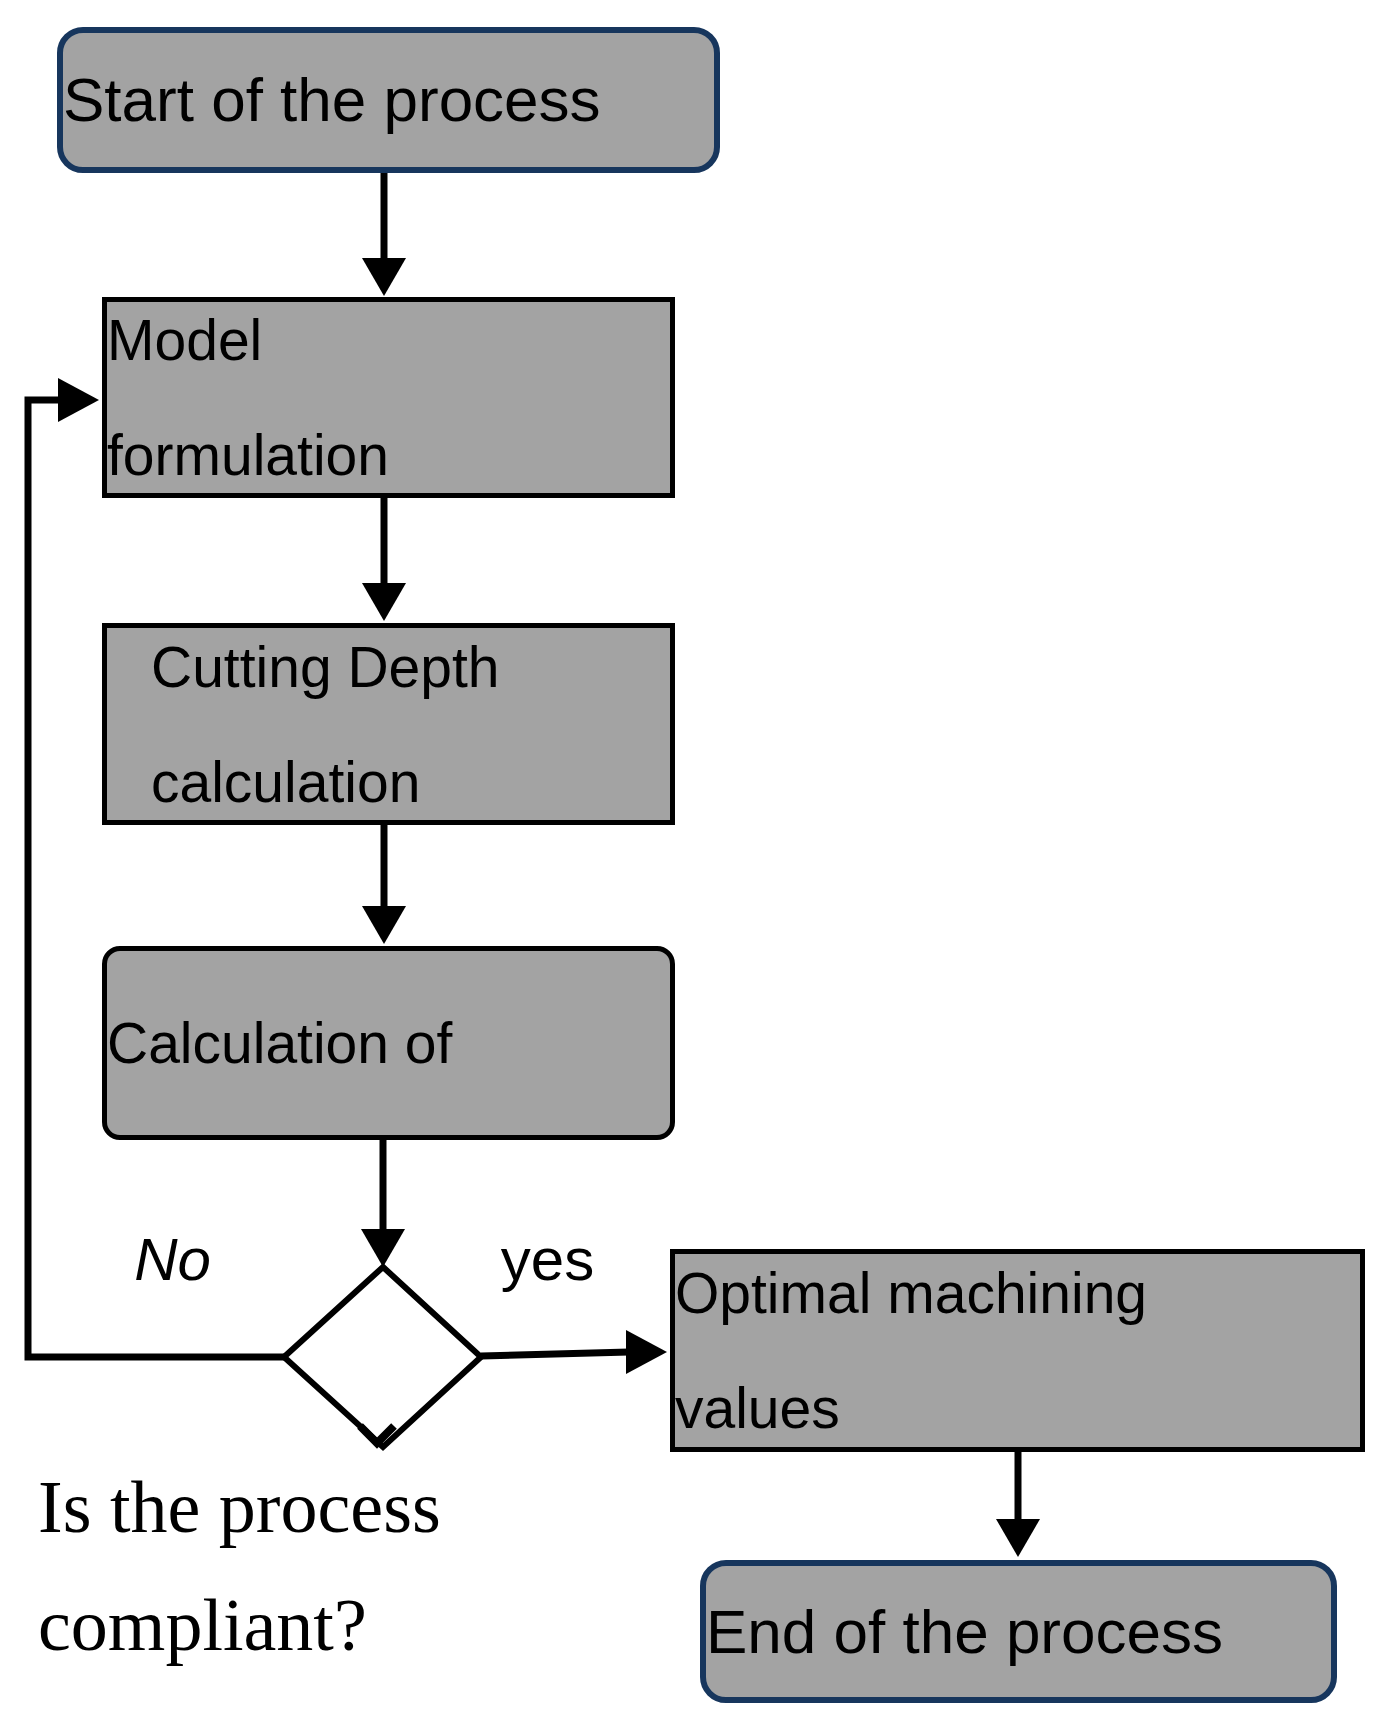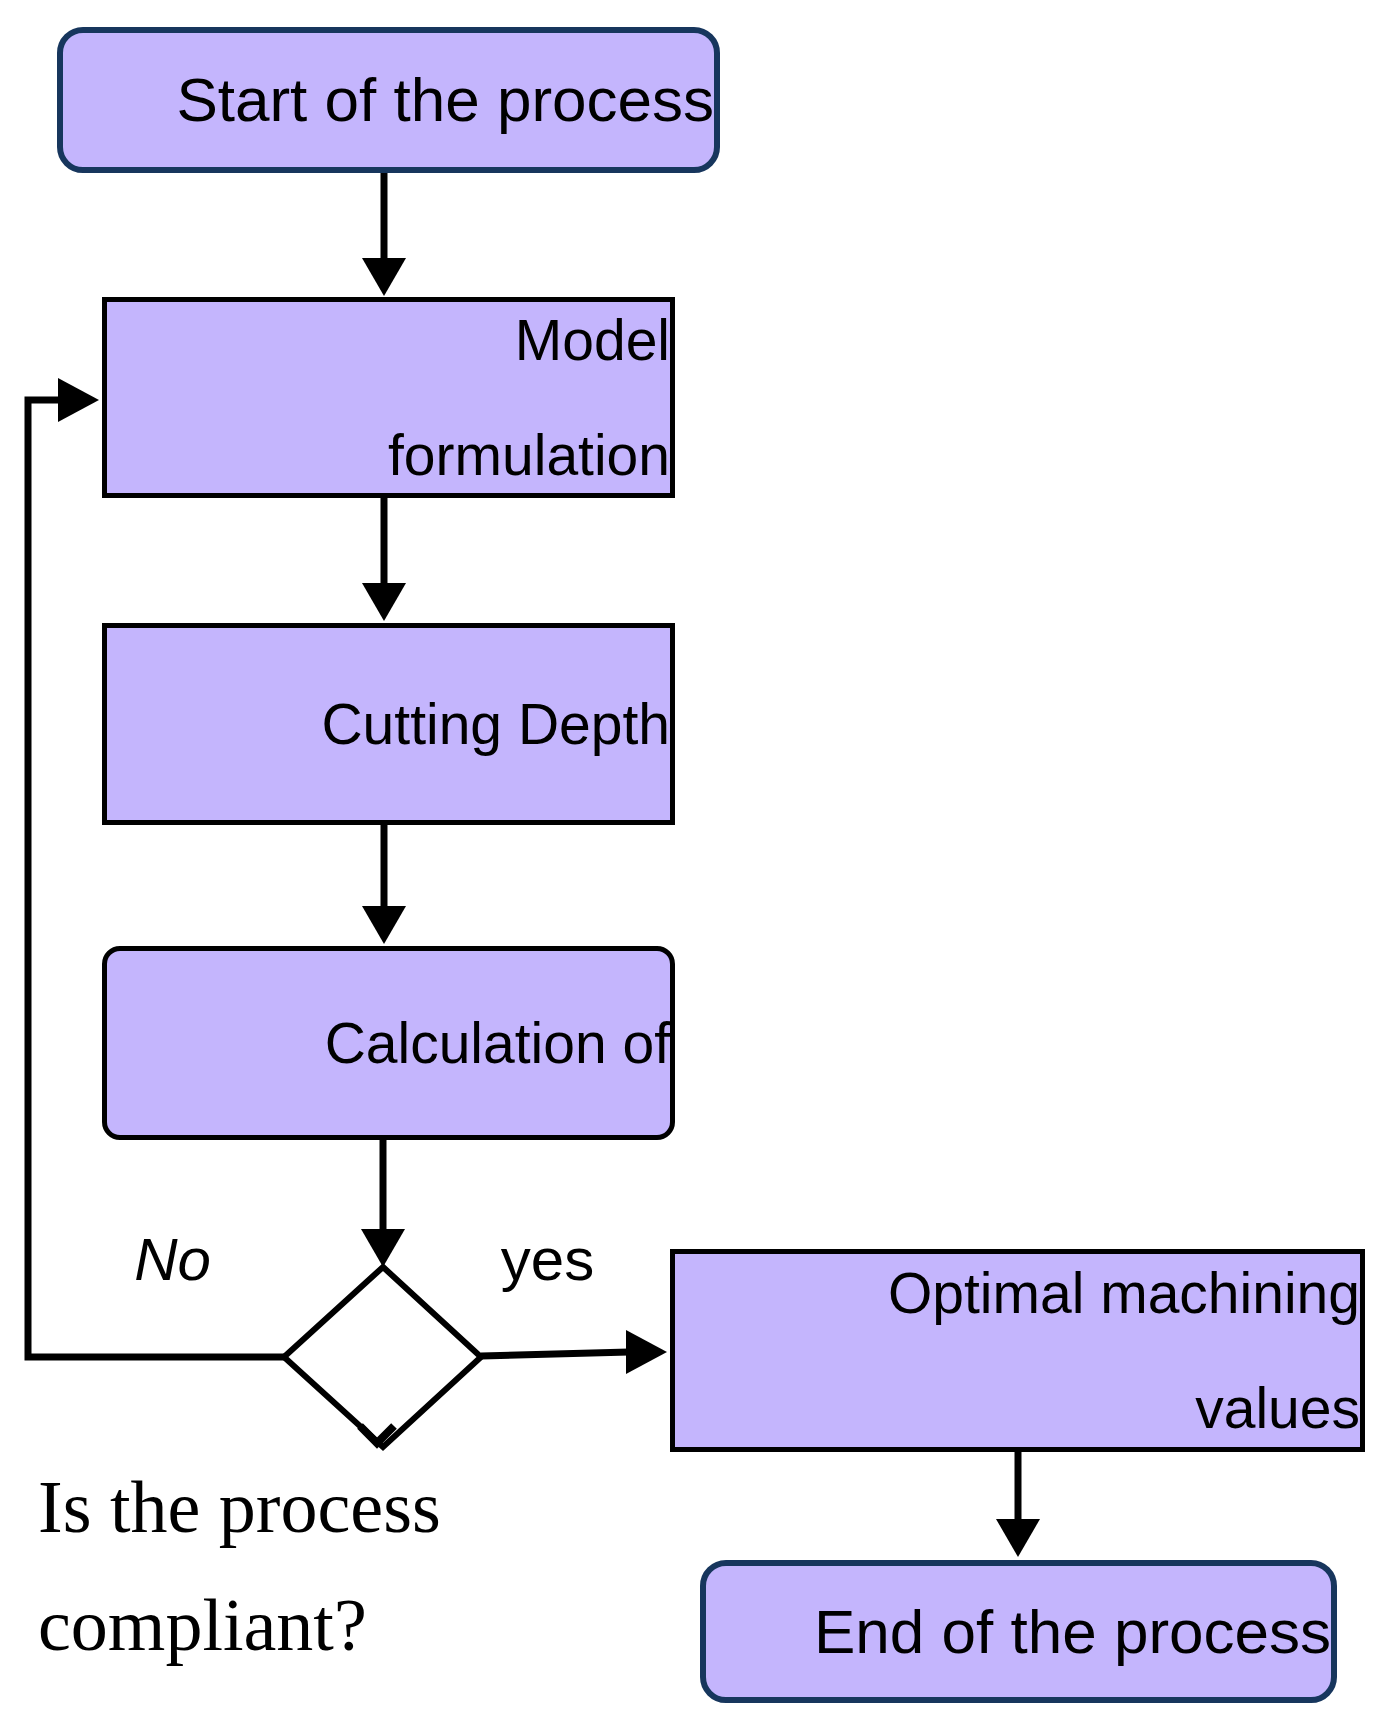--- a/index.html
+++ b/index.html
@@ -15,42 +15,42 @@
   #connectors {
     position: absolute;
     left: 0; top: 0;
     width: 1386px; height: 1735px;
     pointer-events: none;
   }
   .node {
     position: absolute;
     display: flex;
     flex-direction: column;
-    align-items: flex-end;
+    align-items: flex-start;
     justify-content: center;
     text-align: center;
-    background: #c4b5fd;
+    background: #a3a3a3;
     box-sizing: border-box;
   }
   .terminator {
     border: 6px solid #17365d;
     border-radius: 26px;
     font-size: 62px;
     line-height: 70px;
   }
   .process {
     border: 5px solid #000000;
     font-size: 57px;
     line-height: 76px;
     gap: 39px;
   }
   .process span, .terminator span { display: block; white-space: nowrap; }
   #start-node  { left: 57px;  top: 27px;   width: 663px; height: 146px; }
   #model-node  { left: 102px; top: 297px;  width: 573px; height: 201px; }
-  #cutting-node{ left: 102px; top: 623px;  width: 573px; height: 202px; }
+  #cutting-node{ left: 102px; top: 623px;  width: 573px; height: 202px; padding-left: 44px; }
   #machining-node { left: 102px; top: 946px; width: 573px; height: 194px; border-radius: 18px; }
   #optimal-node{ left: 670px; top: 1249px; width: 695px; height: 203px; }
   #end-node    { left: 700px; top: 1560px; width: 637px; height: 143px; }
   .edge-label {
     position: absolute;
     font-size: 60px;
     line-height: 64px;
     text-align: center;
   }
   #no-label  { left: 100px; top: 1228px; width: 145px; font-style: italic; }
@@ -115,20 +115,21 @@
     <span>Start of the process</span>
   </div>
 
   <div id="model-node" class="node process">
     <span>Model</span>
     <span>formulation</span>
   </div>
 
   <div id="cutting-node" class="node process">
     <span>Cutting Depth</span>
+    <span>calculation</span>
   </div>
 
   <div id="machining-node" class="node process">
     <span>Calculation of</span>
   </div>
 
   <div id="optimal-node" class="node process">
     <span>Optimal machining</span>
     <span>values</span>
   </div>

